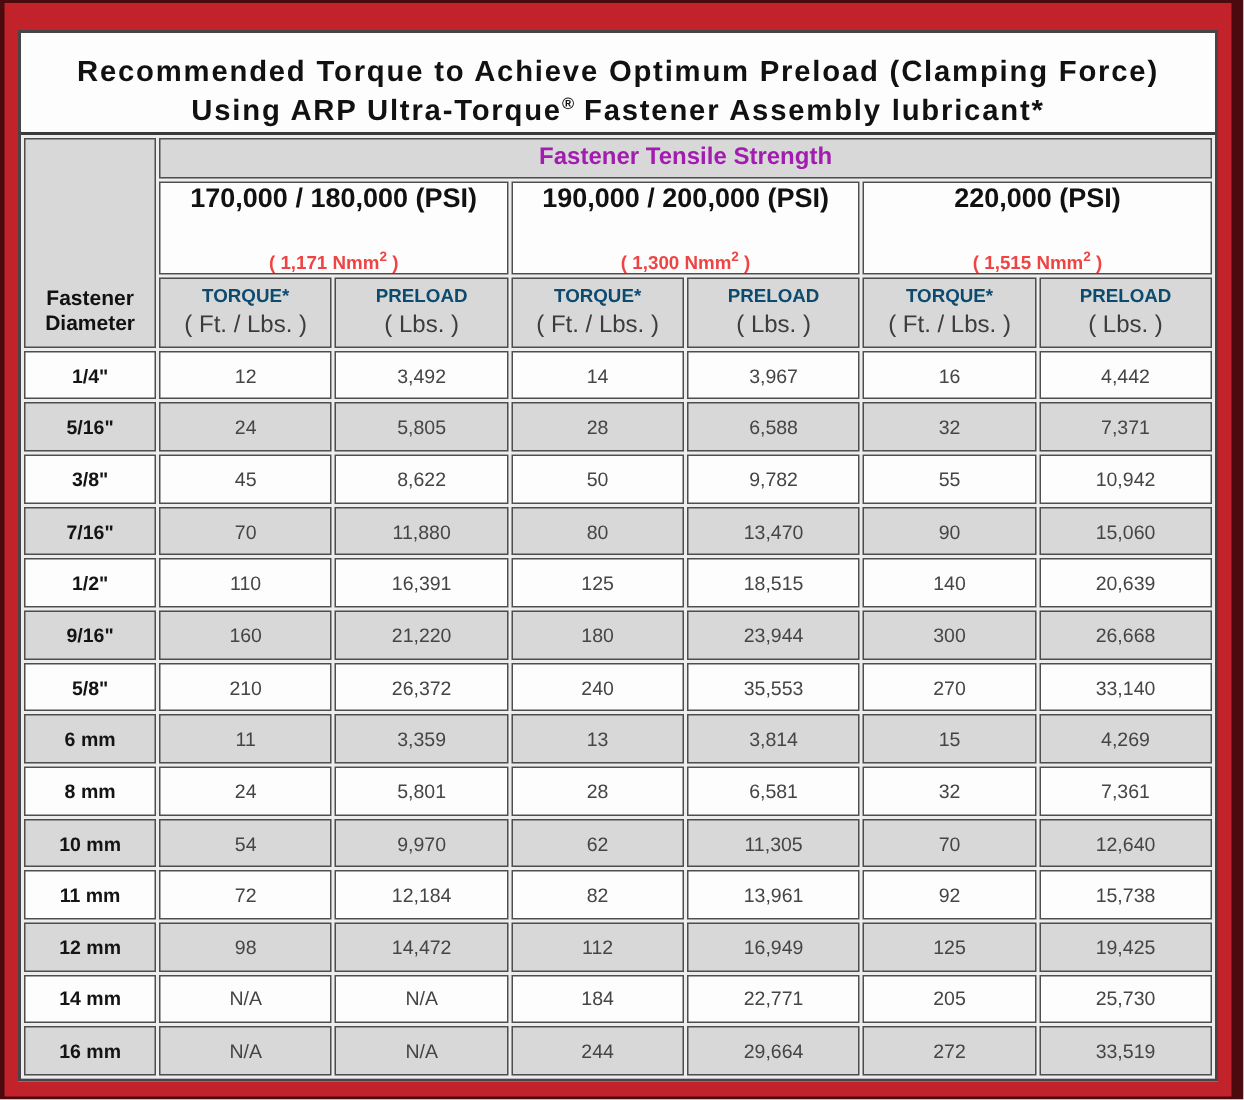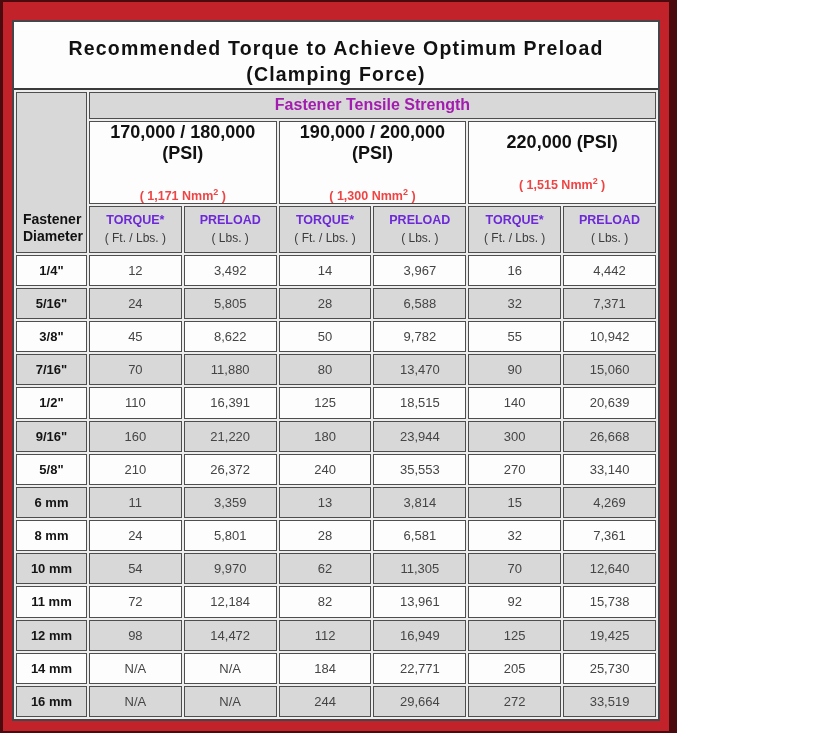--- a/index.html
+++ b/index.html
@@ -1,19 +1,19 @@
 <!DOCTYPE html>
 <html><head>
 <meta charset="utf-8">
 <style>
   * { margin: 0; padding: 0; box-sizing: border-box; }
   html, body { width: 829px; height: 733px; font-family: "Liberation Sans", sans-serif; }
 
   .root {
-    width: 677px; height: 733px;
+    width: 829px; height: 733px;
     background: #4a0a0e;           
     padding: 2px 8px 2px 3px;
   }
   .red-frame {
     width: 100%; height: 100%;
     background: #c2232b;           
     padding: 18px 9px 10px 9px;
   }
   .page {
     width: 100%; height: 100%;
@@ -74,35 +74,36 @@
     color: #111;
     line-height: 1.2;
     padding: 0 6px 7px 6px;
   }
   th.tensile-cell { font-size: 16px; font-weight: bold; color: #a21caf; }
 
   .psi-label { font-size: 18px; font-weight: bold; color: #111; }
   .nmm-label { font-size: 12.5px; font-weight: bold; color: #ef4444; margin-top: 23px; }
   .nmm-label sup { font-size: 9px; }
 
-  .sub-label { font-size: 12.5px; font-weight: bold; color: #6d28d9; }
-  .sub-unit  { font-size: 12px; font-weight: normal; color: #3c3c3c; margin-top: 4px; }
+  .sub-label { font-size: 12.5px; font-weight: bold; color: #0c4a6e; }
+  .sub-unit  { font-size: 16px; font-weight: normal; color: #3c3c3c; margin-top: 4px; }
 
   th.diam-cell { font-size: 13px; font-weight: bold; color: #141414; }
   td.value-cell { font-size: 13px; font-weight: normal; color: #454545; }
 </style>
 </head>
 <body>
 
 <div class="root">
   <div class="red-frame">
     <div class="page">
 
       <div class="title-block">
         <div class="title-line">Recommended Torque to Achieve Optimum Preload (Clamping Force)</div>
+        <div class="title-line"><span>Using ARP Ultra-Torque</span><sup>®</sup><span> Fastener Assembly lubricant*</span></div>
       </div>
 
       <table class="torque-table">
         <colgroup>
           <col class="c-diam">
           <col>
             <col>
             <col>
             <col>
             <col>

